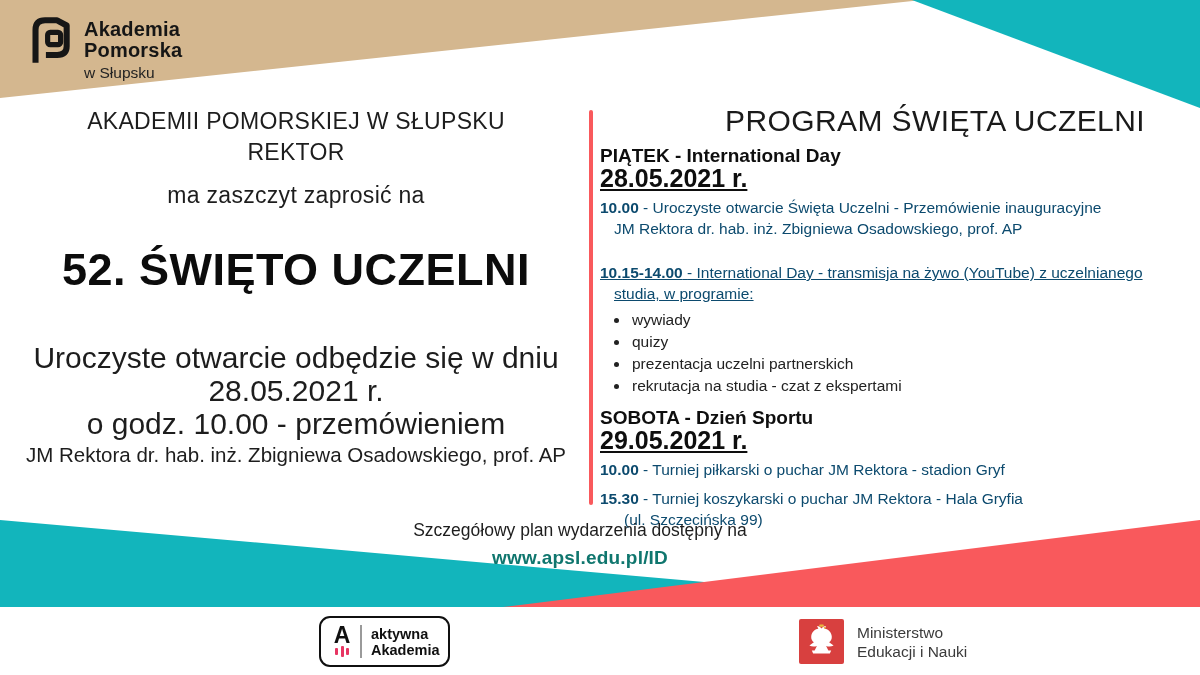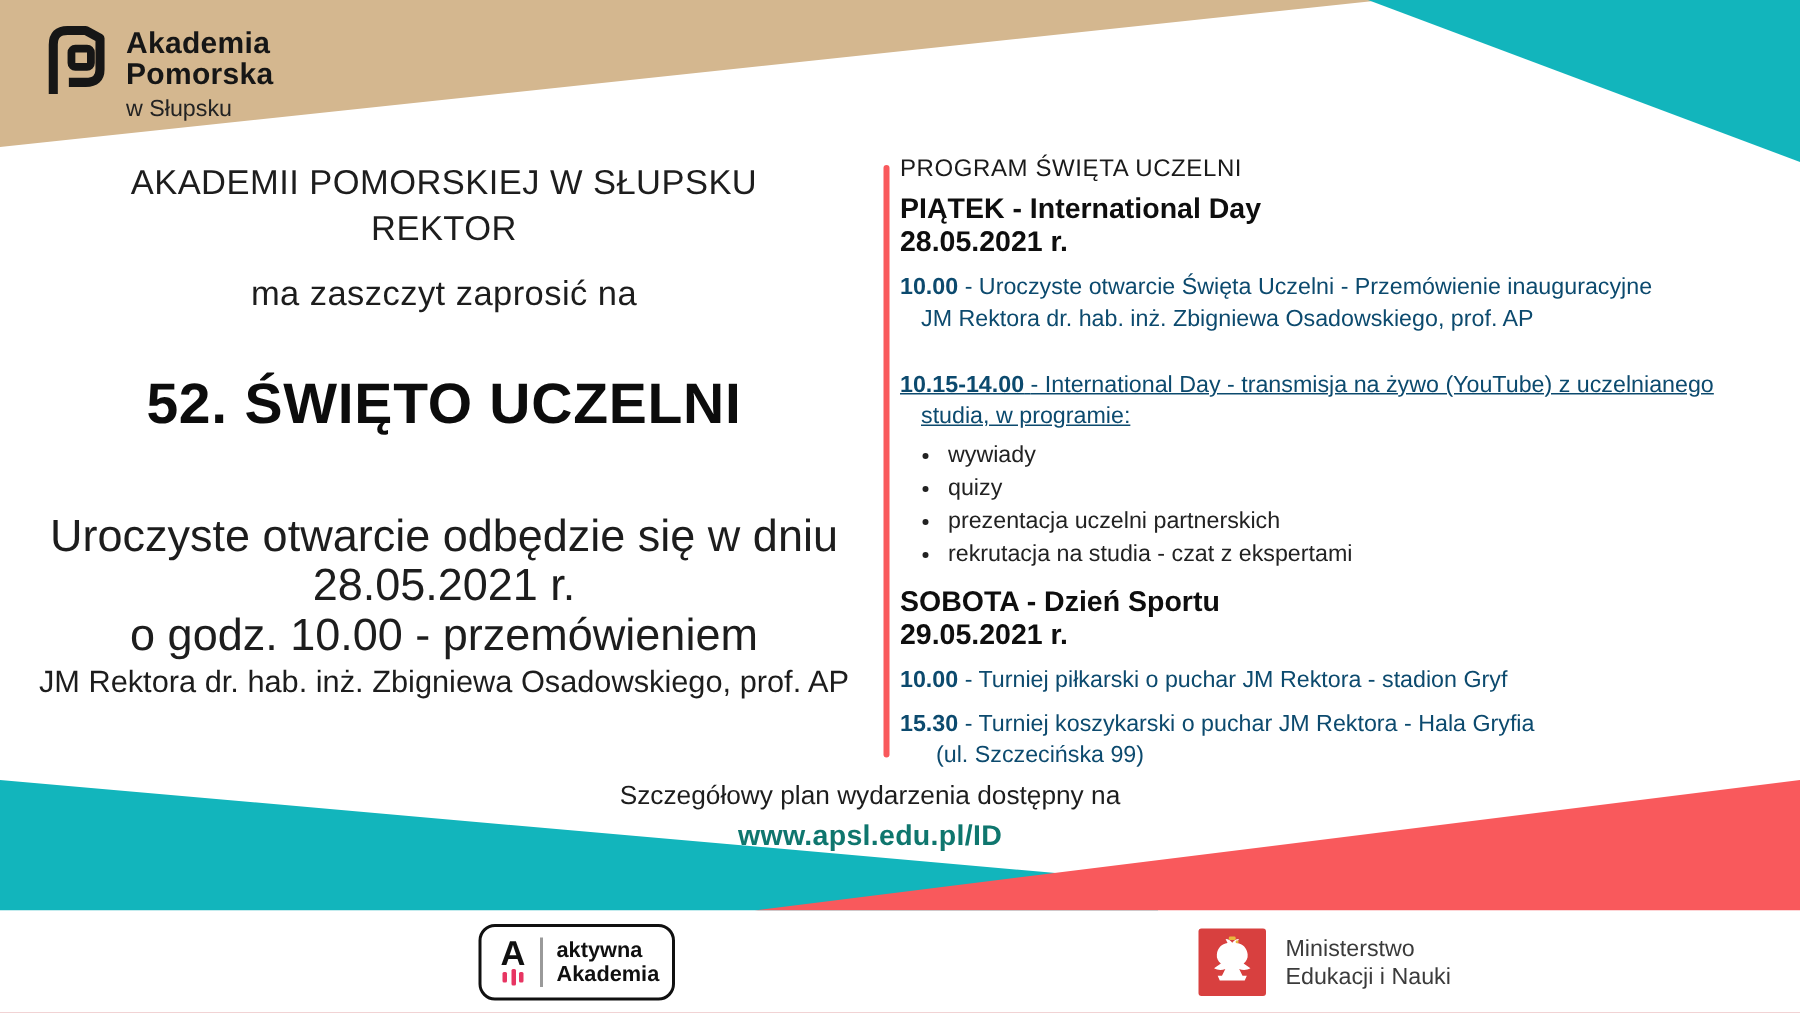--- a/index.html
+++ b/index.html
@@ -19,30 +19,30 @@
   .brand{position:absolute;left:26px;top:14px;display:flex;gap:13px;align-items:flex-start;}
   .brand-mark svg{display:block;}
   .brand-text{padding-top:5px;}
   .brand-name{font-size:20px;font-weight:bold;line-height:21px;letter-spacing:.2px;color:#161616;}
   .brand-sub{font-size:15.5px;line-height:19px;margin-top:2px;color:#232323;}
 
   
   .invite{position:absolute;left:0;top:106px;width:592px;text-align:center;}
   .invite-head div{font-size:23px;line-height:31px;color:#1d1d1d;letter-spacing:.3px;}
   .invite-head .line3{margin-top:12px;}
-  .invite-title{margin:33px 0 0;font-size:38px;line-height:52px;font-weight:800;letter-spacing:.5px;color:#0c0c0c;}
+  .invite-title{margin:33px 0 0;font-size:45px;line-height:52px;font-weight:800;letter-spacing:.5px;color:#0c0c0c;}
   .invite-details{margin-top:45px;}
   .invite-details .dline1,.invite-details .dline2{font-size:30px;line-height:33px;}
   .invite-details .dline3{font-size:20.5px;line-height:30px;}
 
   
   .program{position:absolute;left:600px;top:104px;width:590px;}
-  .program-title{margin:0;width:545px;text-align:left;font-size:16px;font-weight:400;letter-spacing:.4px;color:#1a1a1a;}
+  .program-title{margin:0;width:545px;text-align:right;font-size:30px;font-weight:400;letter-spacing:.4px;color:#1a1a1a;}
   .day-heading{margin:7px 0 0;font-size:19px;line-height:22px;font-weight:800;color:#0e0e0e;}
-  .day-date{font-size:19px;line-height:22px;font-weight:800;color:#0e0e0e;}
+  .day-date{font-size:25px;line-height:22px;font-weight:800;color:#0e0e0e;text-decoration:underline;}
   .event{font-size:15.5px;line-height:21px;margin-top:8px;color:#0c4a6e;}
   .event .time{font-weight:bold;}
   .event .cont{margin-left:14px;}
   .saturday .event .cont{margin-left:24px;}
   .event.gap{margin-top:23px;text-decoration:underline;}
   ul.bullets{margin:5px 0 0 30px;padding:0;font-size:15.5px;line-height:21px;color:#222;}
   ul.bullets li{margin:0 0 1px;padding-left:2px;}
   .saturday{margin-top:11px;}
 
   

